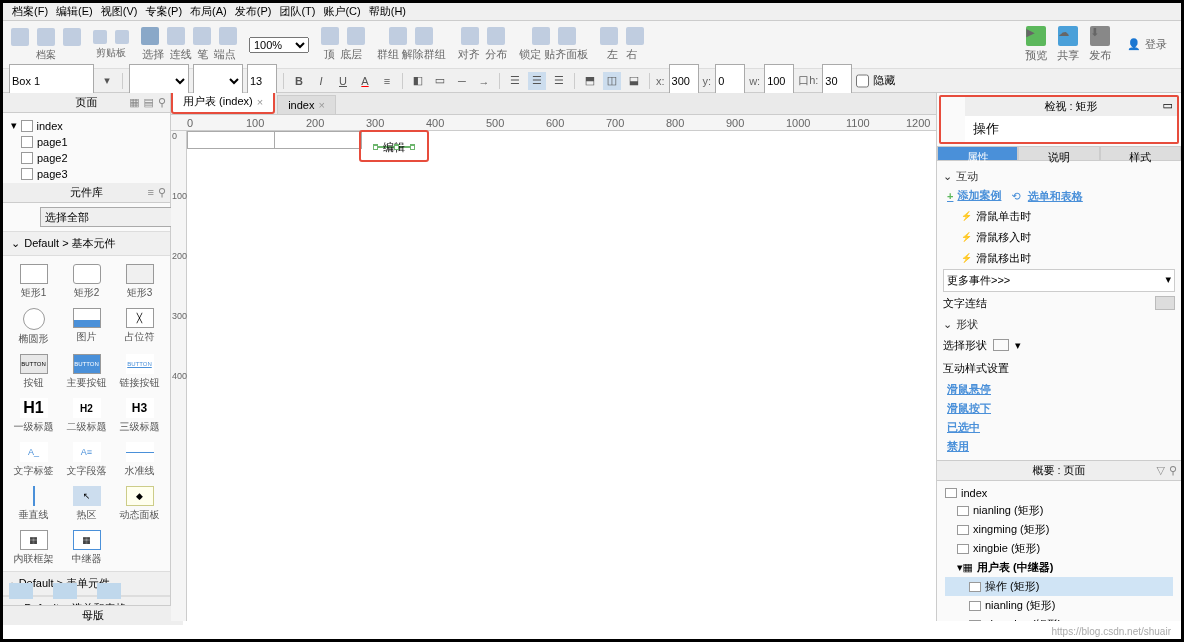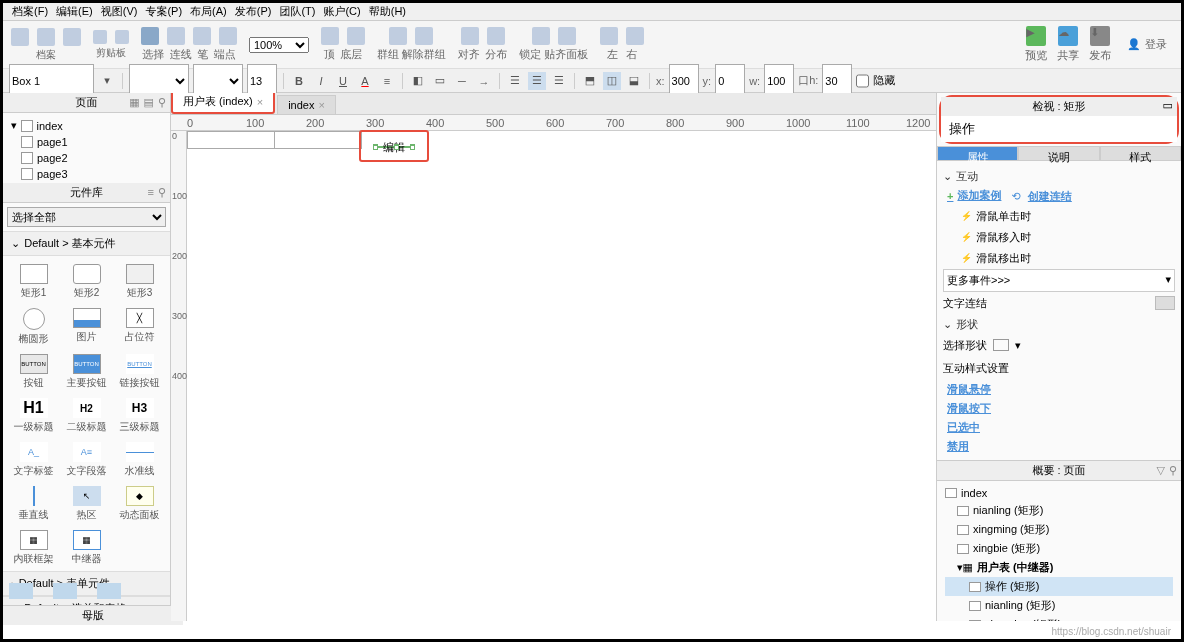--- a/index.html
+++ b/index.html
@@ -28,21 +28,21 @@
 .coord-lbl { color: #666; }
 .main-area { display: flex; height: calc(100% - 108px); }
 .left-panel { width: 168px; background: #fafafa; border-right: 1px solid #ccc; display: flex; flex-direction: column; }
 .panel-hdr { height: 20px; background: #eee; border-bottom: 1px solid #ccc; display: flex; align-items: center; padding: 0 8px; justify-content: center; font-size: 11px; position: relative; }
 .panel-hdr .hicons { position: absolute; right: 4px; display: flex; gap: 4px; color: #888; }
 .tree { padding: 4px 8px; flex: 0 0 70px; overflow: auto; }
 .tree-item { display: flex; align-items: center; gap: 4px; padding: 2px 0; padding-left: 10px; }
 .tree-item.root { padding-left: 0; }
 .tree-icon { width: 12px; height: 12px; border: 1px solid #999; background: #fff; }
 .lib-filter { padding: 4px; }
-.lib-filter select { width: 100%; height: 20px; border: 1px solid #aaa; }
+.lib-filter select { width: 100%; height: 20px; border: 1px solid #aaa; margin-left: 33px; }
 .lib-section { padding: 4px 8px; background: #f0f0f0; border-top: 1px solid #ddd; border-bottom: 1px solid #ddd; display: flex; align-items: center; gap: 4px; }
 .lib-grid { display: grid; grid-template-columns: repeat(3, 1fr); gap: 4px; padding: 6px; overflow: auto; flex: 1; }
 .widget { display: flex; flex-direction: column; align-items: center; gap: 2px; padding: 2px; cursor: grab; }
 .widget .wshape { width: 28px; height: 20px; border: 1px solid #999; background: #fff; display: flex; align-items: center; justify-content: center; font-size: 9px; }
 .widget .wlabel { font-size: 10px; color: #555; }
 .wshape.circle { border-radius: 50%; width: 22px; height: 22px; }
 .wshape.img { background: linear-gradient(to top, #4a90d9 40%, #fff 40%); }
 .wshape.btn { background: #e8e8e8; font-size: 6px; }
 .wshape.pbtn { background: #4a90d9; color: #fff; font-size: 6px; }
 .wshape.lbtn { color: #4a90d9; font-size: 6px; border: none; text-decoration: underline; }
@@ -60,21 +60,21 @@
 .ruler-h span { position: absolute; top: 2px; }
 .canvas { position: relative; background: #fff; height: calc(100% - 38px); }
 .ruler-v { position: absolute; left: 0; top: 0; width: 16px; height: 100%; background: #f5f5f5; border-right: 1px solid #ccc; }
 .ruler-v span { position: absolute; left: 1px; font-size: 9px; color: #666; writing-mode: horizontal-tb; }
 .shape-table { position: absolute; left: 17px; top: 0; display: flex; }
 .shape-cell { width: 88px; height: 18px; border: 1px solid #aaa; margin-left: -1px; background: #fff; }
 .shape-selected { position: absolute; left: 188px; top: -1px; width: 70px; height: 20px; border: 2px solid #e74c3c; border-radius: 3px; padding: 14px; }
 .sel-inner { border: 1px solid #6db56d; width: 100%; height: 100%; display: flex; align-items: center; justify-content: center; font-size: 11px; position: relative; }
 .sel-handle { width: 5px; height: 5px; background: #fff; border: 1px solid #6db56d; position: absolute; }
 .right-panel { width: 245px; background: #fafafa; border-left: 1px solid #ccc; display: flex; flex-direction: column; }
-.inspector-hdr { border: 2px solid #e74c3c; border-radius: 13px; margin: 2px; }
+.inspector-hdr { border: 2px solid #e74c3c; border-radius: 2px; margin: 2px; padding-left: 24px; }
 .insp-title { text-align: center; padding: 2px; font-size: 11px; background: #eee; display: flex; justify-content: center; position: relative; }
 .insp-name { padding: 4px 8px; font-size: 13px; background: #fff; }
 .insp-tabs { display: flex; height: 15px; }
 .insp-tab { flex: 1; text-align: center; padding: 3px; background: #ddd; border: 1px solid #ccc; cursor: pointer; }
 .insp-tab.active { background: #4a90d9; color: #fff; }
 .insp-body { flex: 1; overflow: auto; padding: 6px; }
 .insp-sec-hdr { display: flex; align-items: center; gap: 4px; padding: 2px 0; color: #333; }
 .insp-link { color: #4a90d9; text-decoration: underline; padding: 2px 4px; display: inline-flex; align-items: center; gap: 4px; font-weight: bold; }
 .insp-link.green::before { content: "+"; color: #5cb85c; font-weight: bold; }
 .evt-item { padding: 3px 4px 3px 18px; display: flex; align-items: center; gap: 4px; }
@@ -441,21 +441,21 @@
     <div class="insp-tabs">
       <div class="insp-tab active">属性</div>
       <div class="insp-tab">说明</div>
       <div class="insp-tab">样式</div>
     </div>
     <div class="insp-body">
       <div class="insp-sec-hdr">
           <span>⌄</span>
           <span>互动</span>
         </div>
-      <div><a class="insp-link green">添加案例</a>&nbsp;&nbsp;<span style="color:#4a90d9">⟲</span> <a class="insp-link">创建连结</a></div>
+      <div><a class="insp-link green">添加案例</a>&nbsp;&nbsp;<span style="color:#4a90d9">⟲</span> <a class="insp-link">选单和表格</a></div>
       <div class="evt-item">滑鼠单击时</div>
       <div class="evt-item">滑鼠移入时</div>
       <div class="evt-item">滑鼠移出时</div>
       <div class="more-evt">
           <span>更多事件&gt;&gt;&gt;</span>
           <span>▾</span>
         </div>
       <div class="txt-link-row">
           <span>文字连结</span>
           <span style="width:20px;height:14px;background:#ddd;border:1px solid #bbb"></span>

